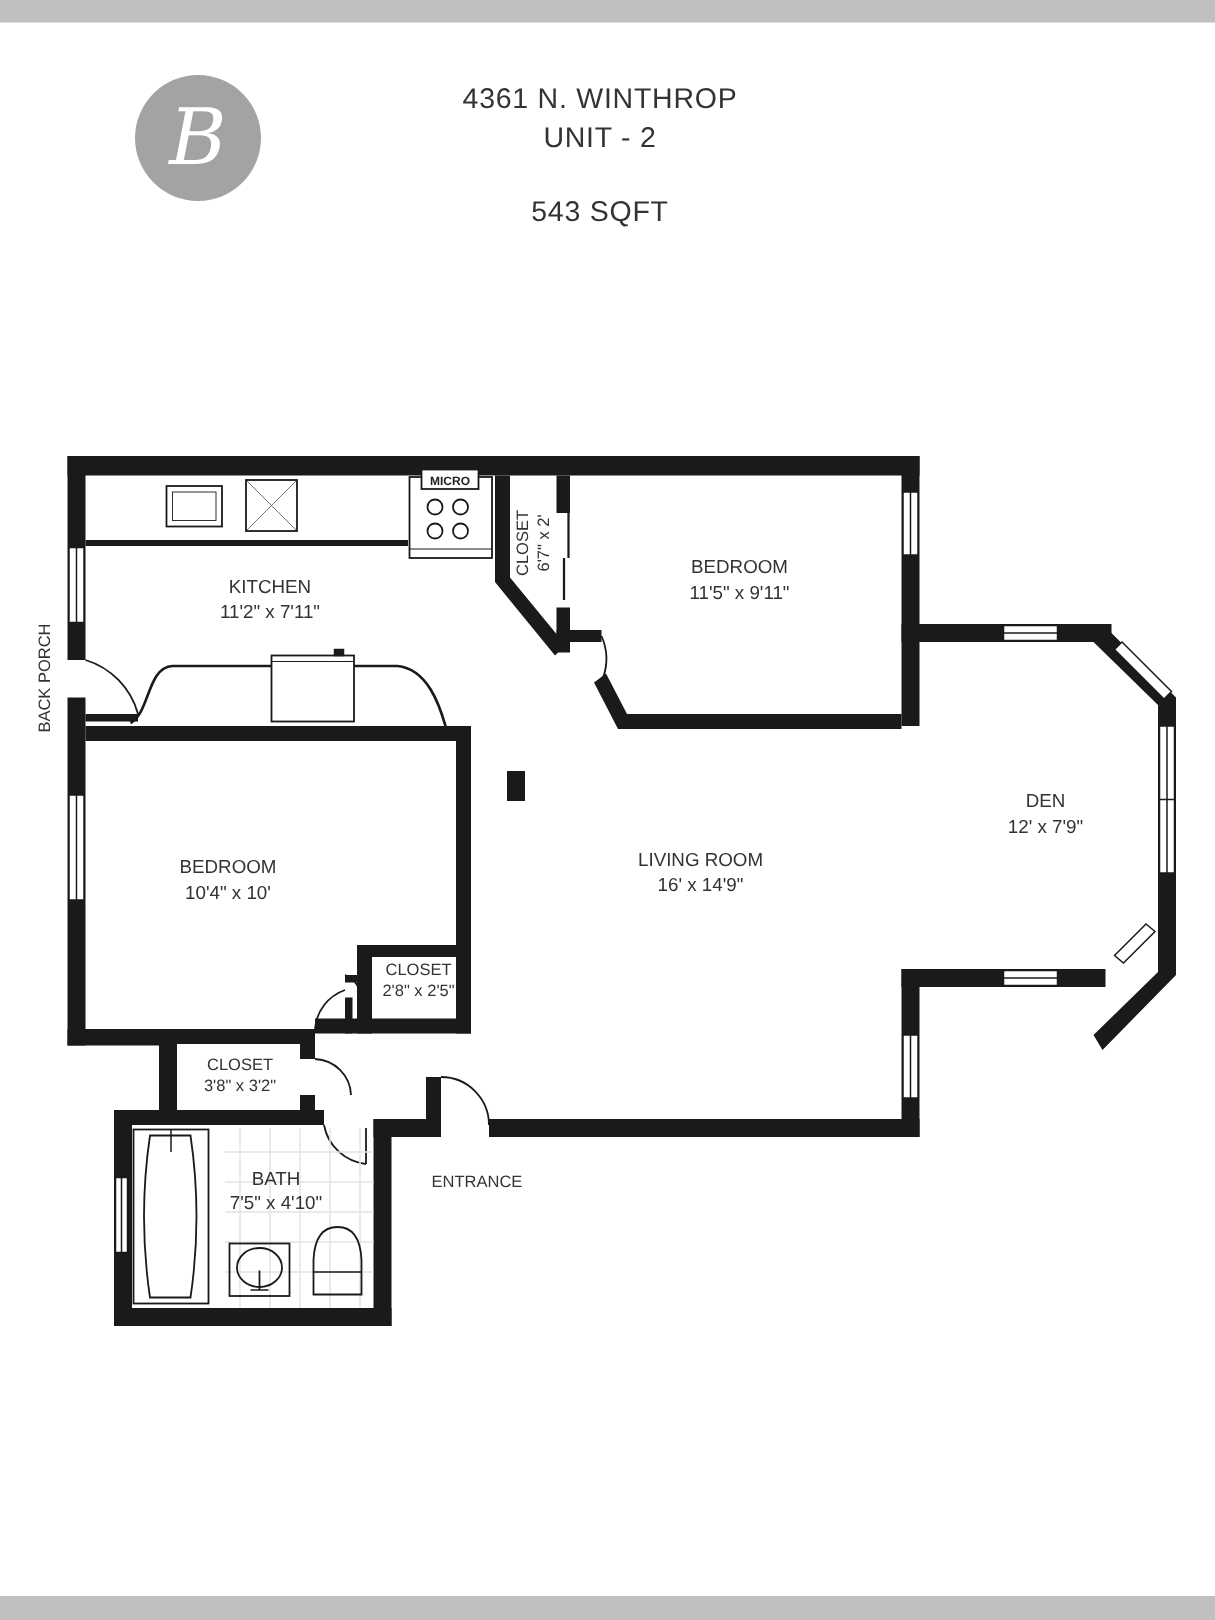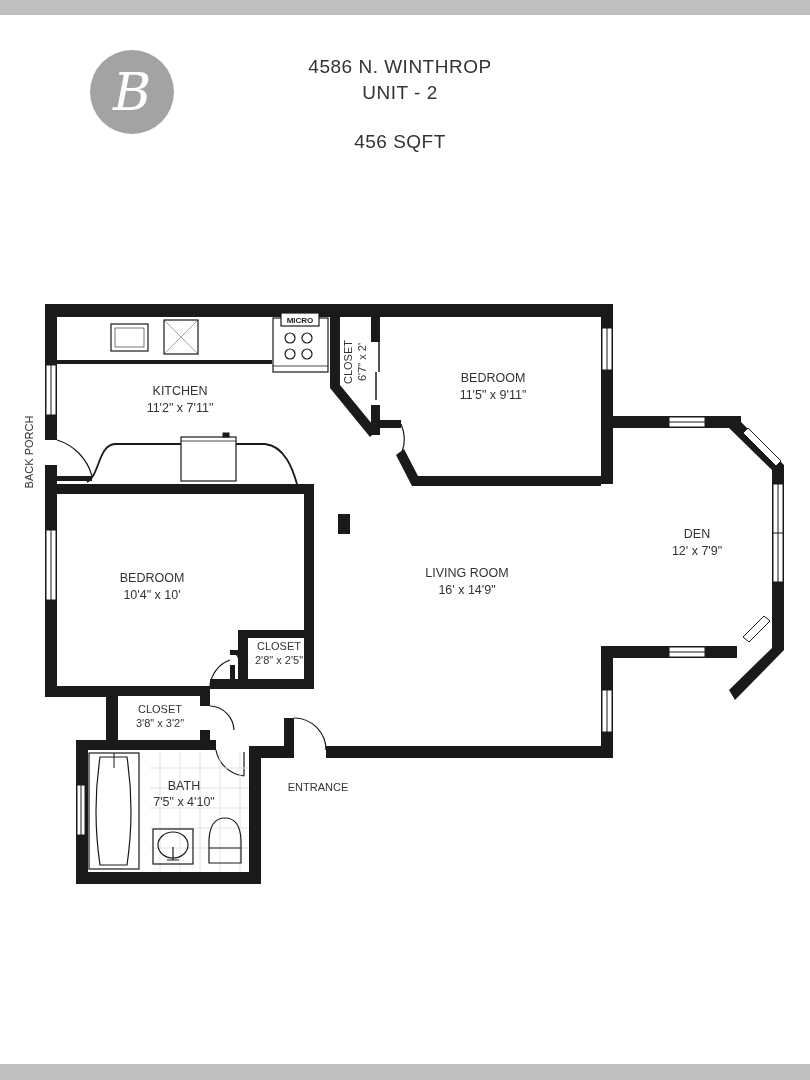--- a/index.html
+++ b/index.html
@@ -20,23 +20,23 @@
 </head>
 <body>
 
 <div class="bar-top"></div>
 <div class="bar-bottom"></div>
 
 <div class="logo">
   <span>B</span>
 </div>
 
-<div class="header h1">4586 N. WINTHROP</div>
+<div class="header h1">4361 N. WINTHROP</div>
 <div class="header h2">UNIT - 2</div>
-<div class="header h3">456 SQFT</div>
+<div class="header h3">543 SQFT</div>
 
 <svg class="plan" width="810" height="1080" viewBox="0 0 810 1080">
   <g fill="#1a1a1a">
 
     <rect x="45" y="304" width="568" height="13"></rect>
 
     <rect x="45" y="304" width="12" height="136"></rect>
     <rect x="45" y="465" width="12" height="232"></rect>
 
     <rect x="601" y="304" width="12" height="180"></rect>

